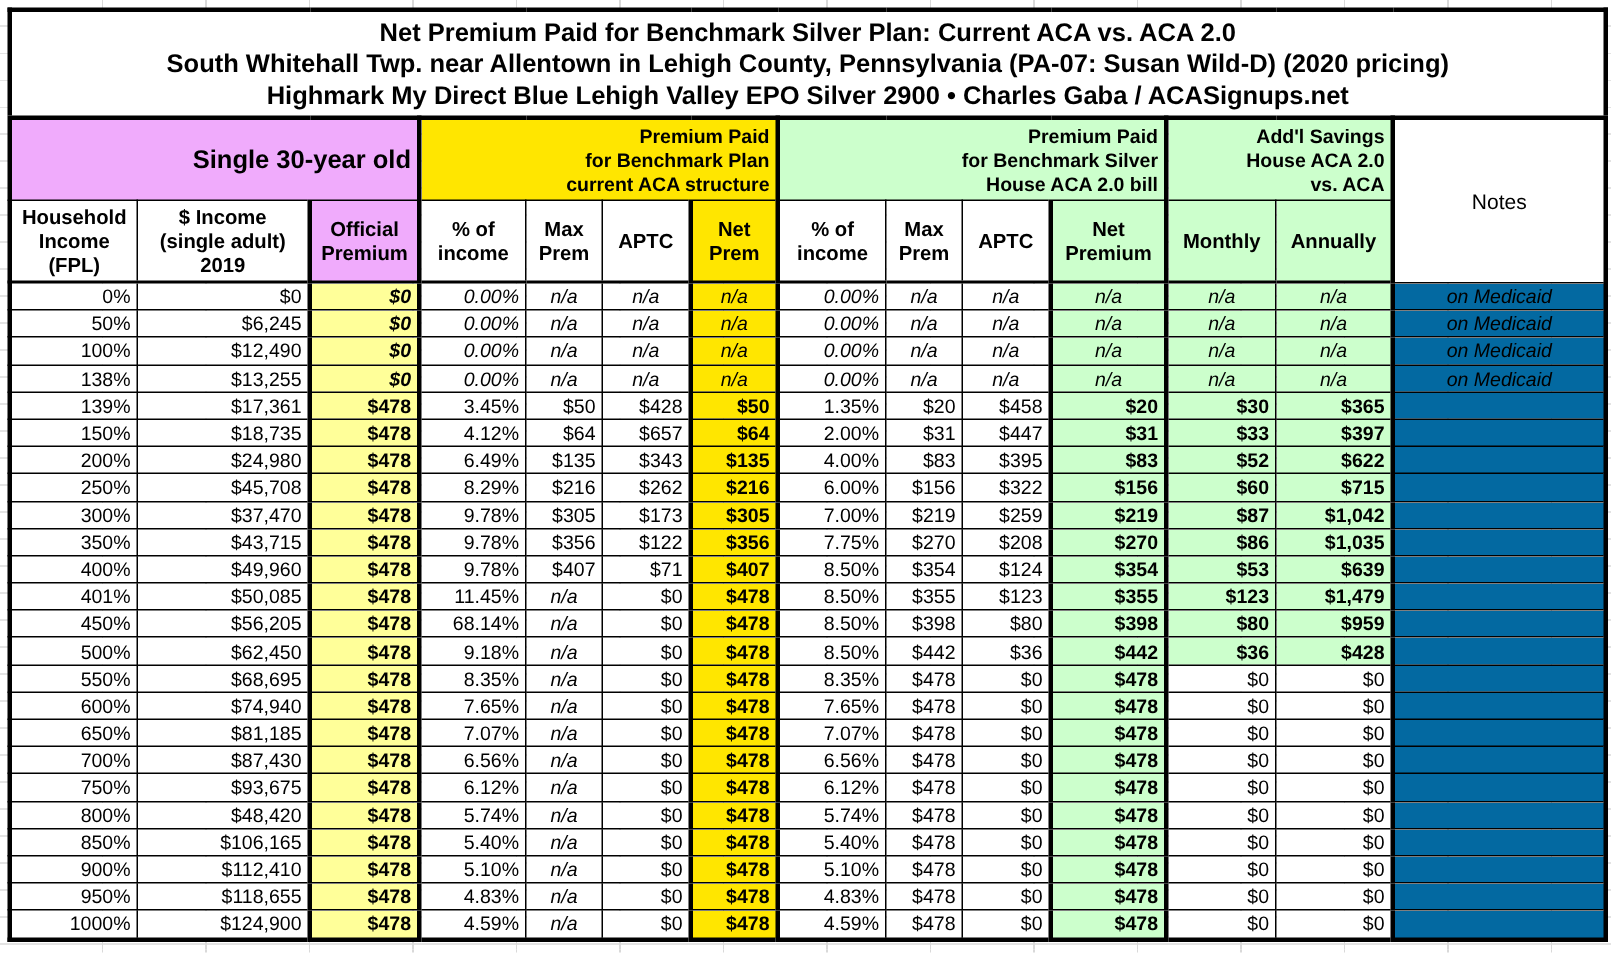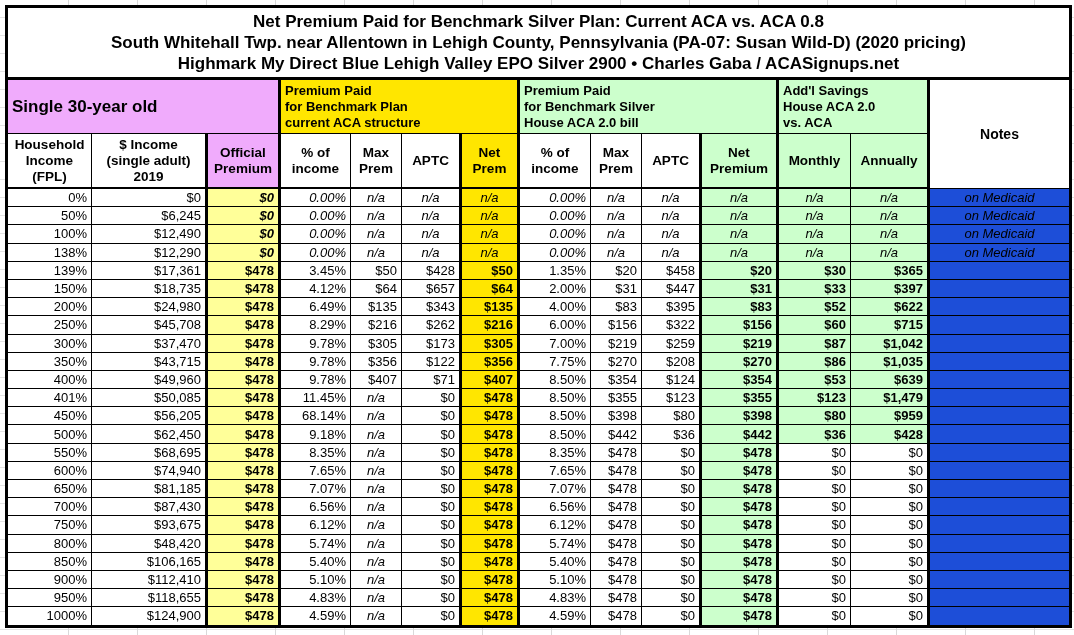--- a/index.html
+++ b/index.html
@@ -36,29 +36,29 @@
     text-align: center;
     font-weight: bold;
     font-size: 17px;
     line-height: 21px;
     white-space: nowrap;
   }
 
   
   .sec {
     font-weight: bold;
-    text-align: left;
+    text-align: right;
     vertical-align: middle;
     white-space: pre-line;
     font-size: 13px;
     line-height: 16px;
     height: 53px;
   }
   .sec.single { font-size: 17px; }
-  .notes-head { font-size: 14px; vertical-align: middle; text-align: center; font-weight: bold; }
+  .notes-head { font-size: 14px; vertical-align: middle; text-align: center; font-weight: normal; }
 
   
   .colhead {
     font-weight: bold;
     text-align: center;
     vertical-align: middle;
     white-space: pre-line;
     font-size: 13.5px;
     line-height: 16px;
     height: 53px;
@@ -69,21 +69,21 @@
   .y-light { background: #f0abfc; }
   .y-bright { background: #FFE600; }
   .g-light { background: #CCFFCC; }
 
   
   tbody td { height: 17.2px; text-align: right; }
   td.c-official { background: #FFFF99; font-weight: bold; }
   td.c-netprem  { background: #FFE600; font-weight: bold; }
   td.c-netprem2 { background: #CCFFCC; font-weight: bold; }
   td.c-save     { background: #CCFFCC; font-weight: bold; }
-  td.notes-cell { text-align: center; background: #1d4ed8; }
+  td.notes-cell { text-align: center; background: #0369a1; }
 
   tr.medicaid td:nth-child(n+3) { font-style: italic; font-weight: normal; }
   tr.medicaid td.c-official { font-weight: bold; }
   tr.flat td.c-save { background: #fff; font-weight: normal; }
 
   td.na { text-align: center; font-style: italic; font-weight: normal; }
 </style>
 </head>
 <body>
 
@@ -101,21 +101,21 @@
         <col style="width:51px">
         <col style="width:59px">
         <col style="width:77px">
       <col style="width:73px">
         <col style="width:78px">
         <col style="width:142px">
     </colgroup>
     <thead>
       <tr>
         <td colspan="14" class="title-cell">
-          <div>Net Premium Paid for Benchmark Silver Plan: Current ACA vs. ACA 0.8</div>
+          <div>Net Premium Paid for Benchmark Silver Plan: Current ACA vs. ACA 2.0</div>
           <div>South Whitehall Twp. near Allentown in Lehigh County, Pennsylvania (PA-07: Susan Wild-D) (2020 pricing)</div>
           <div>Highmark My Direct Blue Lehigh Valley EPO Silver 2900 • Charles Gaba / ACASignups.net</div>
         </td>
       </tr>
       <tr>
         <th colspan="3" class="sec single y-light">Single 30-year old</th>
         <th colspan="4" class="sec y-bright bl">Premium Paid
 for Benchmark Plan
 current ACA structure</th>
         <th colspan="4" class="sec g-light bl">Premium Paid
@@ -200,21 +200,21 @@
     <td class="na">n/a</td>
     <td class="na">n/a</td>
     <td class="c-netprem2 bl na">n/a</td>
     <td class="c-save bl na">n/a</td>
     <td class="c-save na">n/a</td>
     <td class="notes-cell bl">on Medicaid</td>
   </tr>
 
   <tr class="medicaid">
     <td>138%</td>
-    <td>$12,290</td>
+    <td>$13,255</td>
     <td class="c-official bl">$0</td>
     <td class="bl">0.00%</td>
     <td class="na">n/a</td>
     <td class="na">n/a</td>
     <td class="c-netprem bl na">n/a</td>
     <td class="bl">0.00%</td>
     <td class="na">n/a</td>
     <td class="na">n/a</td>
     <td class="c-netprem2 bl na">n/a</td>
     <td class="c-save bl na">n/a</td>

